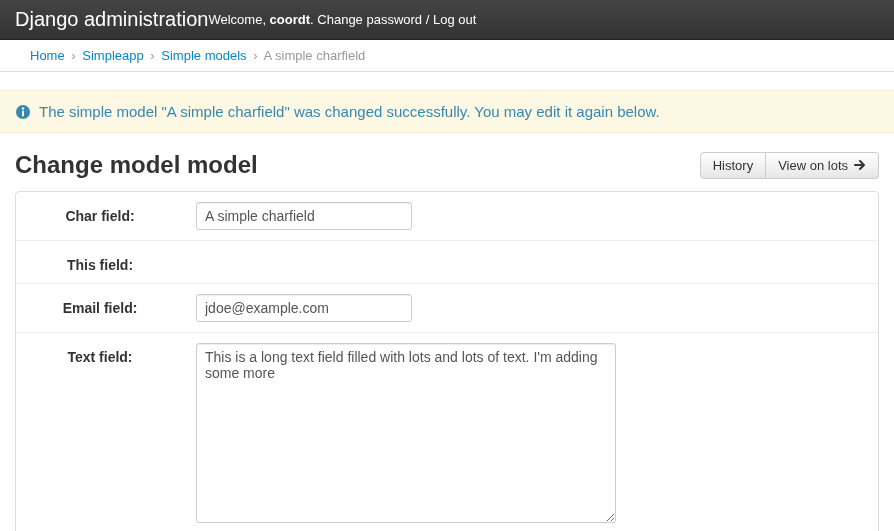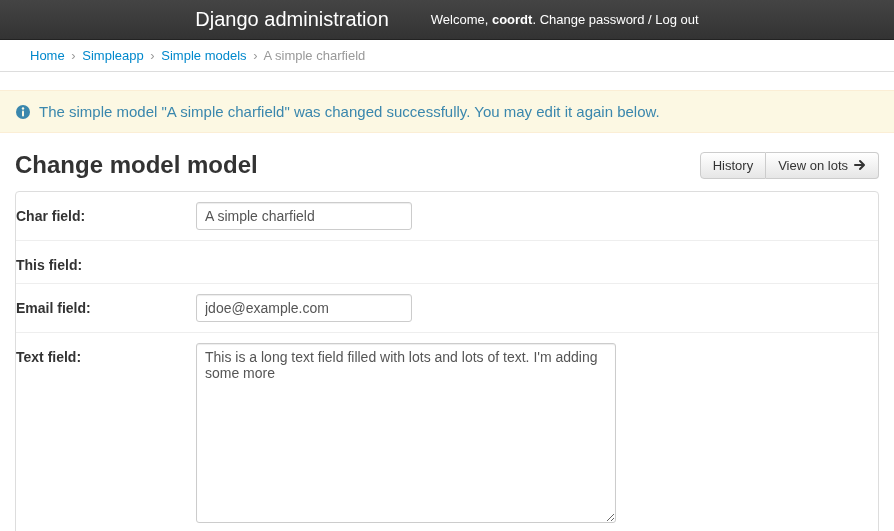--- a/index.html
+++ b/index.html
@@ -1,38 +1,38 @@
 <!DOCTYPE html>
 <html><head>
 <meta charset="utf-8">
 <style>
 * { box-sizing: border-box; margin: 0; padding: 0; }
 body { font-family: "Helvetica Neue", Helvetica, Arial, sans-serif; font-size: 14px; color: #333; background: #fff; }
-.header { background: linear-gradient(#444, #333); color: #fff; padding: 8px 15px; display: flex; justify-content: center; align-items: center; border-bottom: 1px solid #222; gap: 42px; }
+.header { background: linear-gradient(#444, #333); color: #fff; padding: 8px 15px; display: flex; justify-content: flex-start; align-items: center; border-bottom: 1px solid #222; }
 .header-title { font-size: 20px; font-weight: 500; }
 .header-user { font-size: 13px; color: #fff; }
 .header-user b { font-weight: bold; }
 .header-user a { color: #fff; text-decoration: none; margin-top: 11px; }
 .breadcrumb { background: #fff; padding: 8px 30px; border-bottom: 1px solid #ddd; font-size: 13px; color: #999; }
 .breadcrumb a { color: #0088cc; text-decoration: none; }
 .breadcrumb .sep { color: #999; margin: 0 3px; }
 .message { background: #fcf8e3; border-top: 1px solid #fbeed5; border-bottom: 1px solid #fbeed5; padding: 12px 15px; color: #3a87ad; font-size: 15px; display: flex; align-items: center; margin-top: 18px; }
 .message .info-icon { display: inline-flex; margin-right: 8px; }
 .content { padding: 18px 15px; }
 .content-top { display: flex; justify-content: space-between; align-items: center; margin-bottom: 12px; }
 .page-heading { font-size: 24px; font-weight: bold; color: #333; }
 .btn-group { display: flex; }
 .btn { background: linear-gradient(#fff, #e6e6e6); border: 1px solid #ccc; color: #333; padding: 5px 12px; font-size: 13px; cursor: pointer; display: inline-flex; align-items: center; text-decoration: none; }
 .btn:first-child { border-radius: 4px 0 0 4px; margin-left: 36px; }
 .btn:last-child { border-radius: 0 4px 4px 0; border-left: none; }
 .btn .arrow-icon { margin-left: 6px; display: inline-flex; }
 .form-table { border: 1px solid #ddd; border-radius: 4px; background: #fff; }
 .form-row { display: flex; border-bottom: 1px solid #eee; padding: 10px 0; }
 .form-row:last-child { border-bottom: none; }
-.form-label { width: 180px; text-align: left; padding-right: 12px; font-weight: bold; color: #333; font-size: 14px; padding-top: 6px; }
+.form-label { width: 180px; text-align: center; padding-right: 12px; font-weight: bold; color: #333; font-size: 14px; padding-top: 6px; }
 .form-field { flex: 1; padding-right: 15px; }
 .form-field input[type=text] { width: 216px; padding: 5px 8px; border: 1px solid #ccc; border-radius: 3px; font-size: 14px; color: #555; box-shadow: inset 0 1px 1px rgba(0,0,0,0.075); }
 .form-field textarea { width: 420px; height: 180px; padding: 5px 8px; border: 1px solid #ccc; border-radius: 3px; font-size: 14px; color: #555; font-family: inherit; box-shadow: inset 0 1px 1px rgba(0,0,0,0.075); resize: vertical; }
 </style>
 </head>
 <body>
 
 <div class="header">
   <div class="header-title">Django administration</div>
   <div class="header-user">

